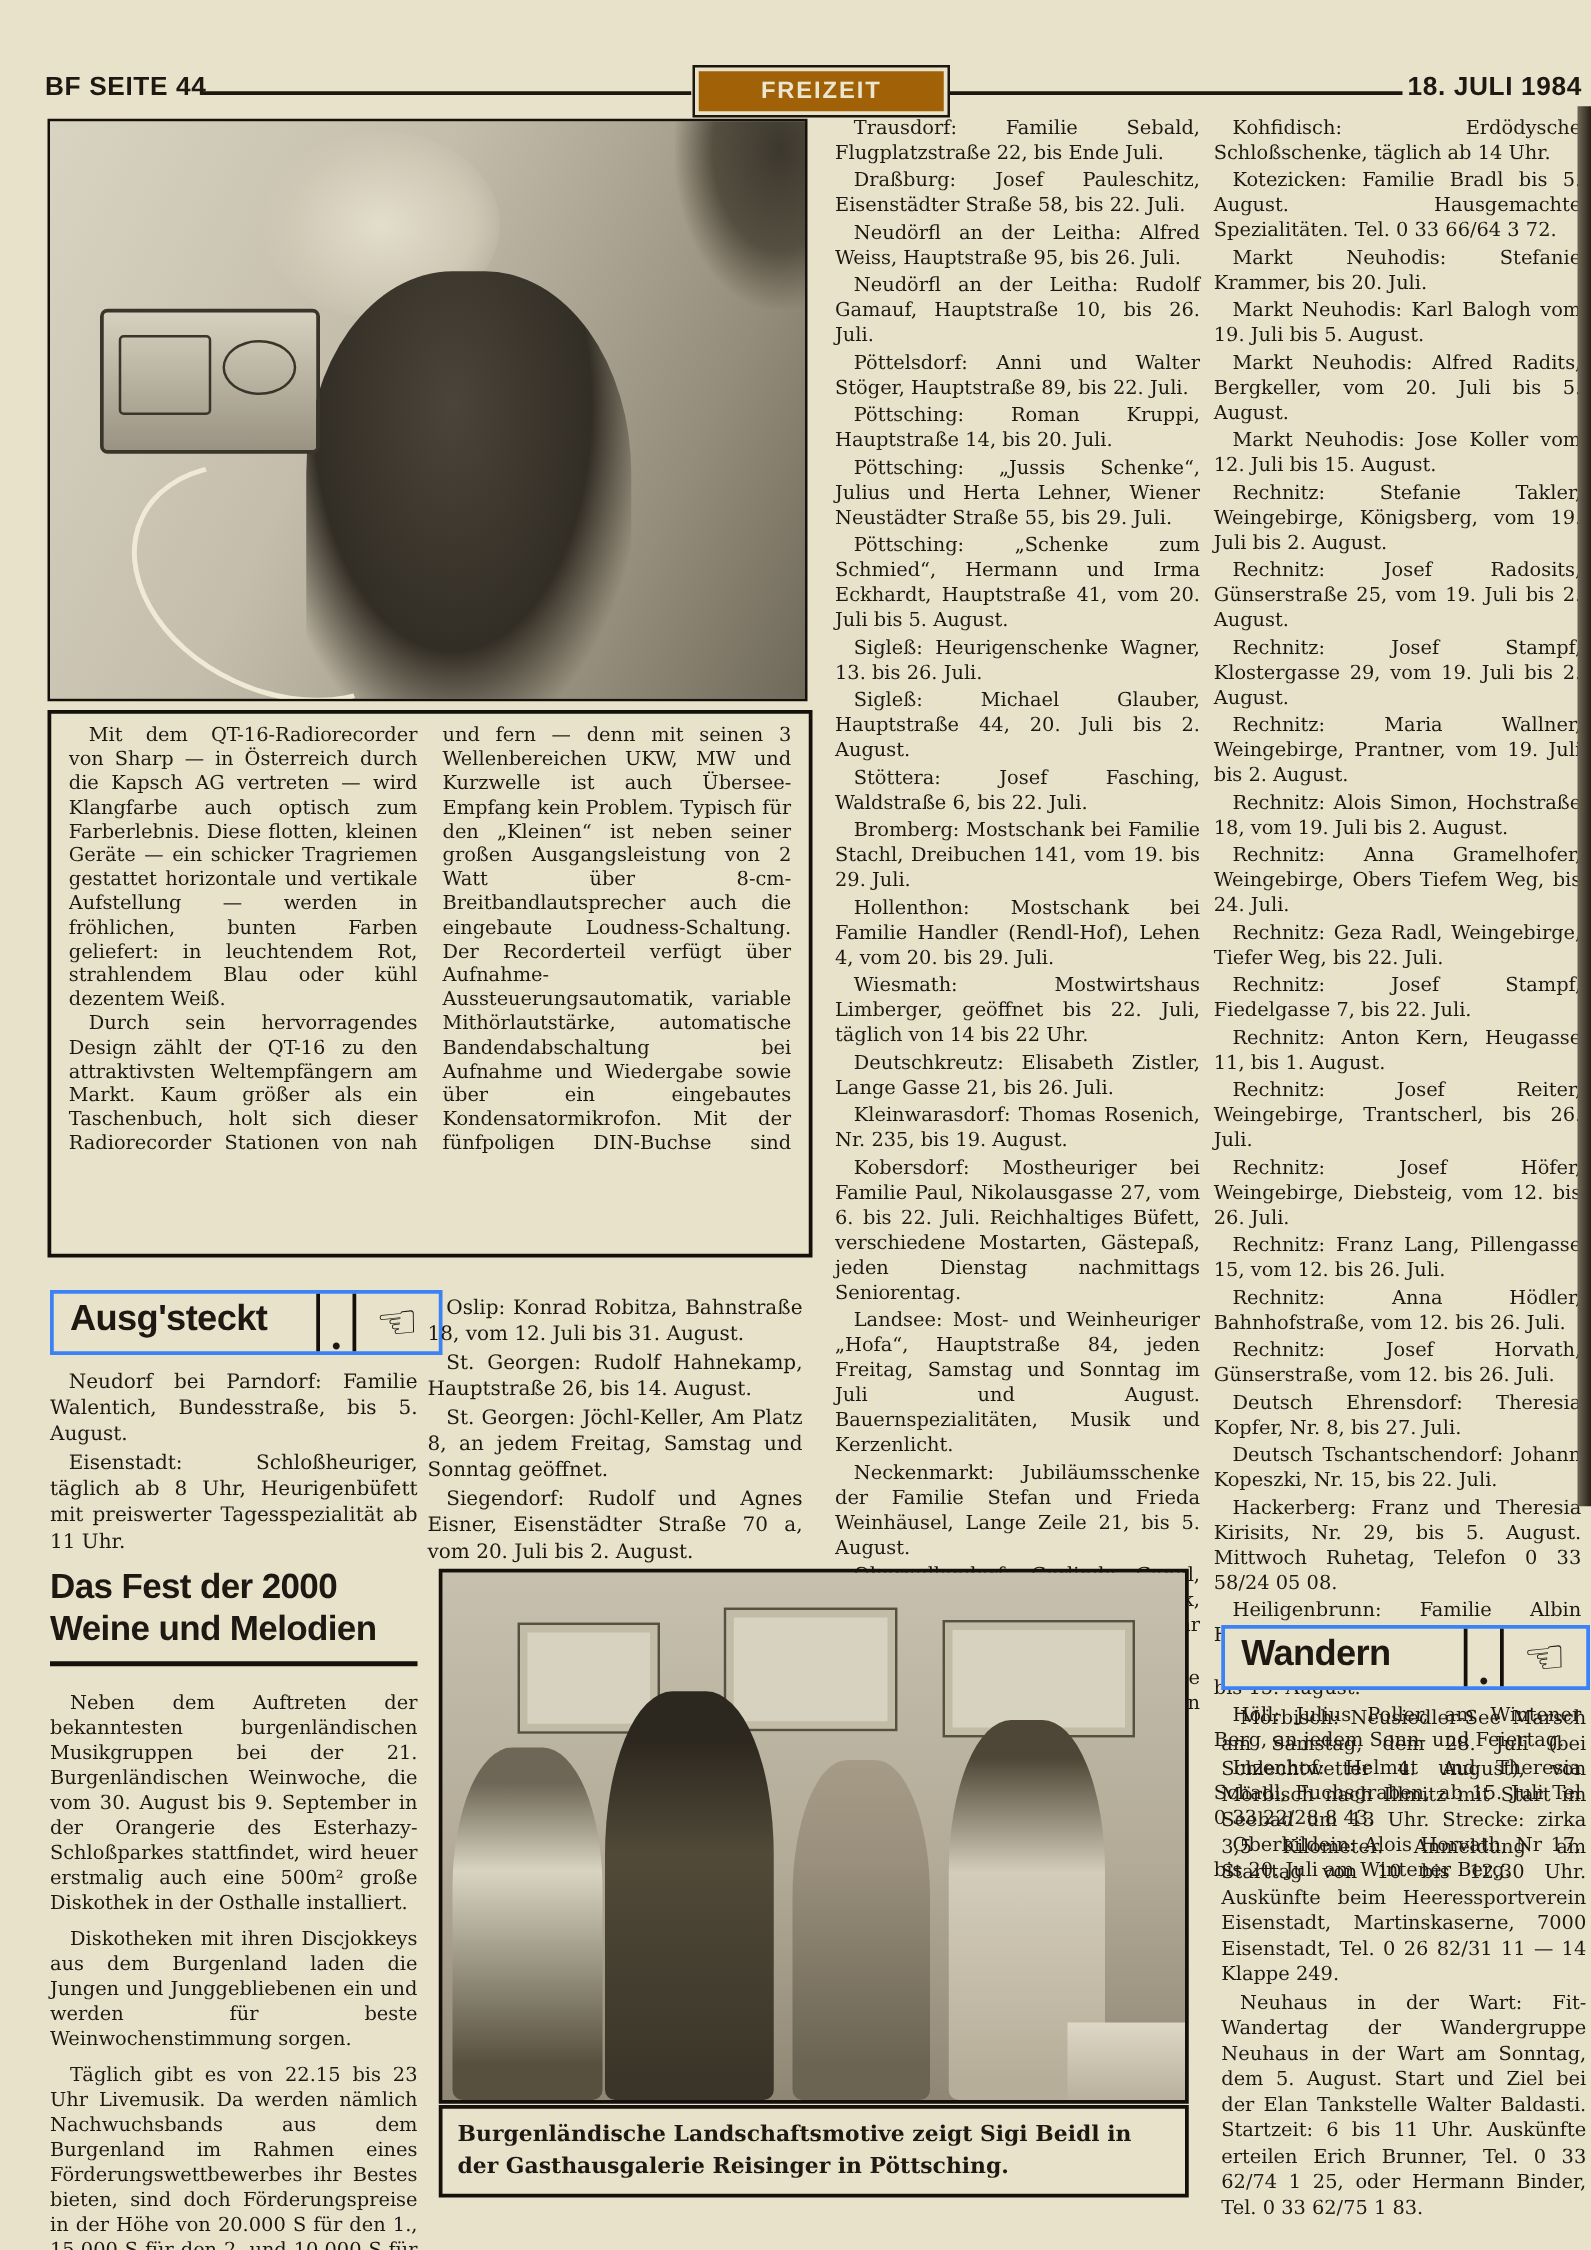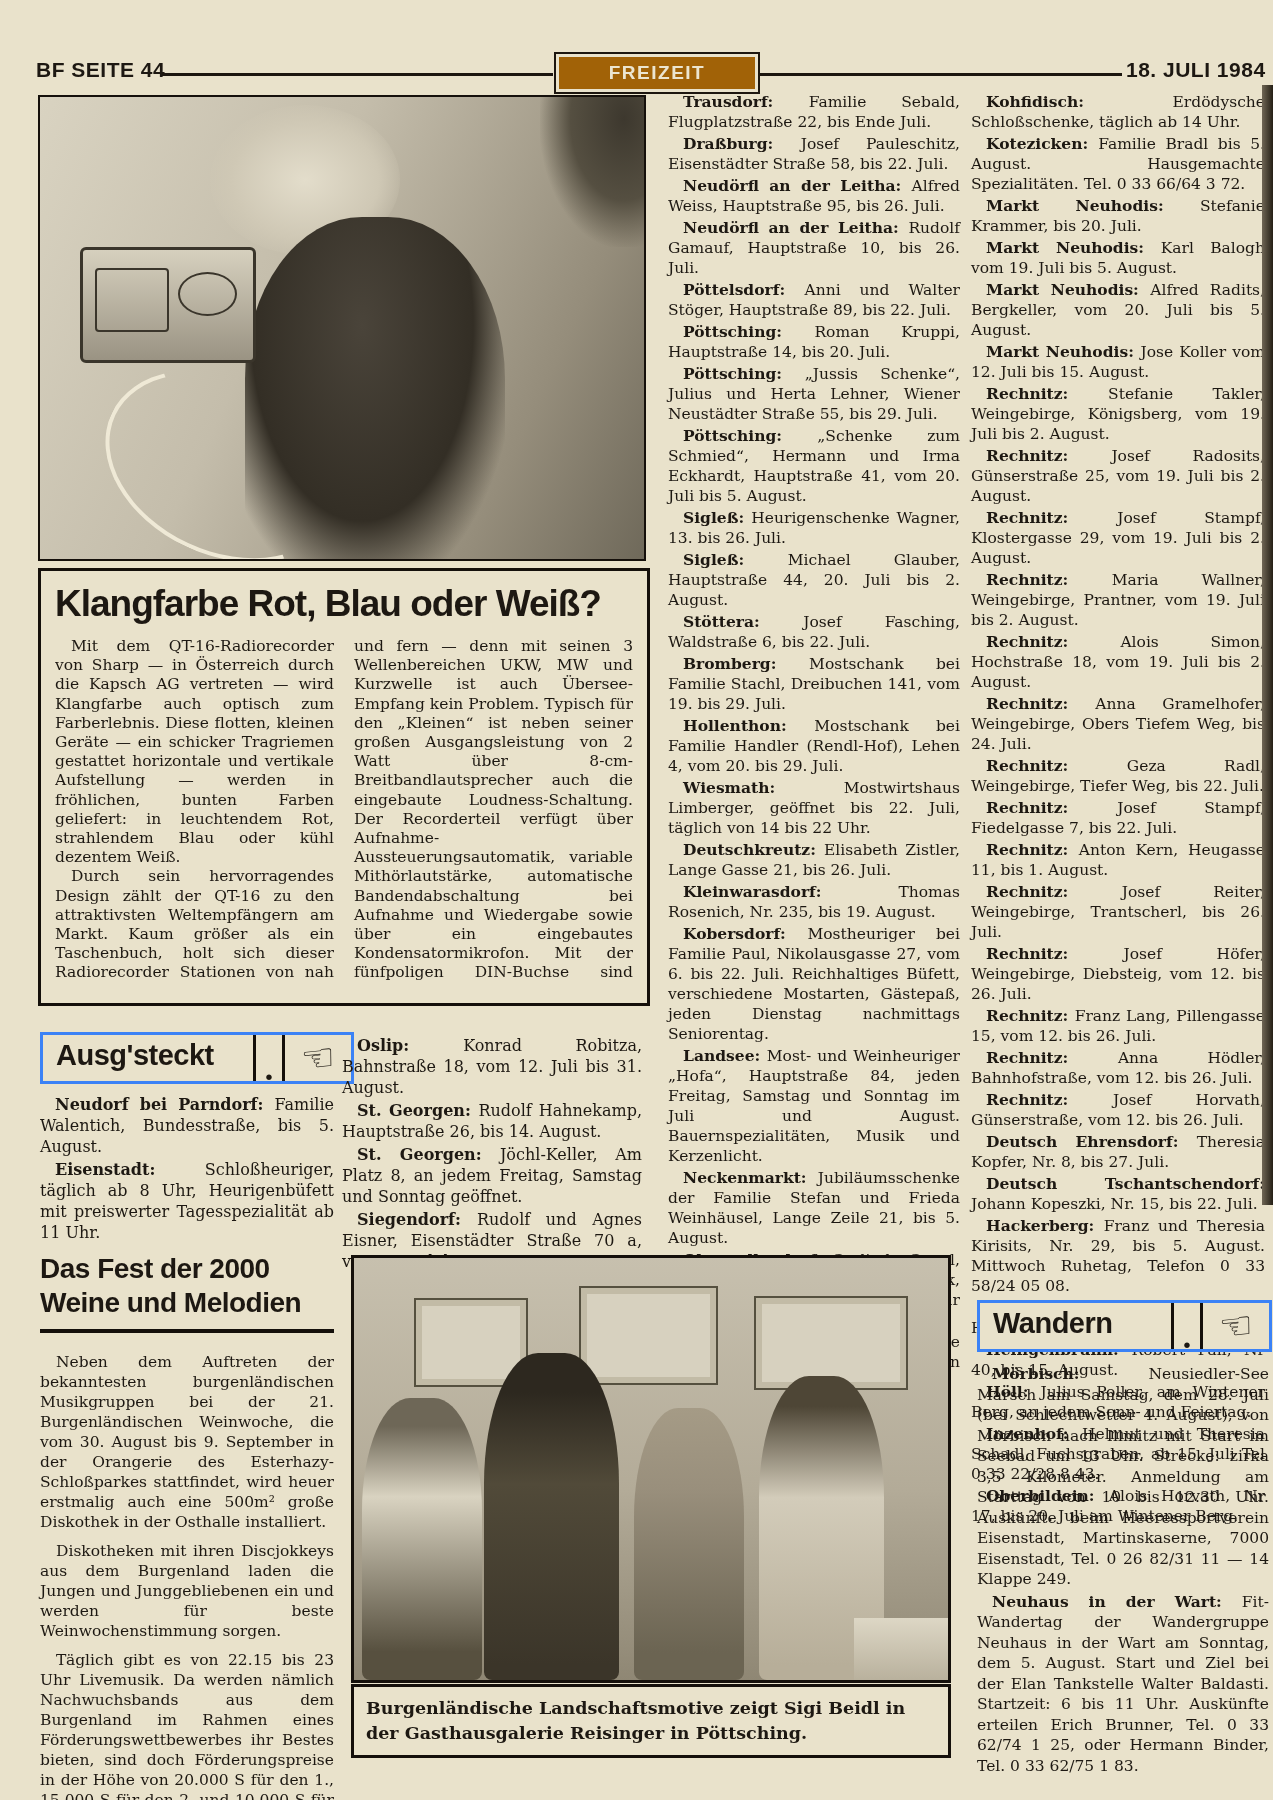--- a/index.html
+++ b/index.html
@@ -38,21 +38,21 @@
              letter-spacing:-.5px;padding:4px 0 0 13px;white-space:nowrap;}
   .sec-dot{width:26px;border-left:3px solid #15100b;display:flex;align-items:flex-end;justify-content:center;
            font-weight:bold;font-size:30px;line-height:18px;padding-bottom:2px;}
   .sec-hand{width:66px;border-left:3px solid #15100b;display:flex;align-items:center;justify-content:center;
             font-size:38px;transform:none;}
   .sec-hand span{display:inline-block;transform:rotate(-6deg);}
 
   
   .col{text-align:justify;font-size:15.5px;line-height:20px;}
   .col .entry{margin:0 0 2px;text-indent:15px;}
-  .place{font-weight:bold;}
+  .place{font-weight:normal;}
 
   .fest-title{font-family:"Liberation Sans",sans-serif;font-weight:bold;font-size:28px;line-height:34px;
               letter-spacing:-.5px;border-bottom:4px solid #15100b;padding-bottom:9px;}
 
   .edge-strip{background:linear-gradient(90deg,#6f6655,#241f15);}
   .frame{position:absolute;background:#d7d1bf;border:2px solid #55503f;box-shadow:inset 0 0 0 6px #c2bba6;}
   .figure{position:absolute;border-radius:40% 40% 8px 8px;}
 </style>
 </head>
 <body>
@@ -72,21 +72,20 @@
     <div class="blob" style="left:205px;top:120px;width:260px;height:360px;background:radial-gradient(ellipse at 45% 30%,#4a443a 0%,#332e25 55%,transparent 78%);border-radius:45% 45% 20% 20%;"></div>
     <div class="blob" style="left:40px;top:150px;width:170px;height:110px;background:linear-gradient(180deg,#d6d0be,#9a9383);border:3px solid #3a352b;border-radius:6px;">
       <div style="position:absolute;left:12px;top:18px;width:70px;height:60px;border:2px solid #3a352b;border-radius:4px;"></div>
       <div style="position:absolute;left:95px;top:22px;width:55px;height:40px;border:2px solid #3a352b;border-radius:50%;"></div>
     </div>
     <div class="blob" style="left:500px;top:-10px;width:120px;height:160px;background:radial-gradient(ellipse at 70% 20%,#3d382e 0%,#554f41 45%,transparent 72%);"></div>
     <div class="blob" style="left:60px;top:280px;width:240px;height:170px;border:4px solid #efe9d6;border-radius:50%;border-top-color:transparent;border-right-color:transparent;transform:rotate(25deg);"></div>
   </div>
 
   <div class="abs article-box" style="left:38px;top:568px;width:578px;height:418px;">
-    <h1 class="art-title">Klangfarbe Rot, Blau oder Weiß?</h1>
     <div class="art-cols">
         <p class="para">Mit dem QT-16-Radiorecorder von Sharp — in Österreich durch die Kapsch AG vertreten — wird Klangfarbe auch optisch zum Farberlebnis. Diese flotten, kleinen Geräte — ein schicker Tragriemen gestattet horizontale und vertikale Aufstellung — werden in fröhlichen, bunten Farben geliefert: in leuchtendem Rot, strahlendem Blau oder kühl dezentem Weiß.</p>
         <p class="para">Durch sein hervorragendes Design zählt der QT-16 zu den attraktivsten Weltempfängern am Markt. Kaum größer als ein Taschenbuch, holt sich dieser Radiorecorder Stationen von nah und fern — denn mit seinen 3 Wellenbereichen UKW, MW und Kurzwelle ist auch Übersee-Empfang kein Problem. Typisch für den „Kleinen“ ist neben seiner großen Ausgangsleistung von 2 Watt über 8-cm-Breitbandlautsprecher auch die eingebaute Loudness-Schaltung. Der Recorderteil verfügt über Aufnahme-Aussteuerungsautomatik, variable Mithörlautstärke, automatische Bandendabschaltung bei Aufnahme und Wiedergabe sowie über ein eingebautes Kondensatormikrofon. Mit der fünfpoligen DIN-Buchse sind Kombinationen mit anderen Audiogeräten in jeder gewünschten Weise möglich. Der QT-16 ist ein idealer Urlaubsbegleiter für unbeschwertes Freizeitvergnügen. Bei Fernseh-Pogats, Eisenstadt, konnte er bereits um S 1690.— gesehen werden.</p>
       </div>
   </div>
 
   <div class="abs sec-box" style="left:40px;top:1032px;width:308px;height:46px;">
     <div class="sec-title">Ausg'steckt</div>
     <div class="sec-dot">.</div>
     <div class="sec-hand">

